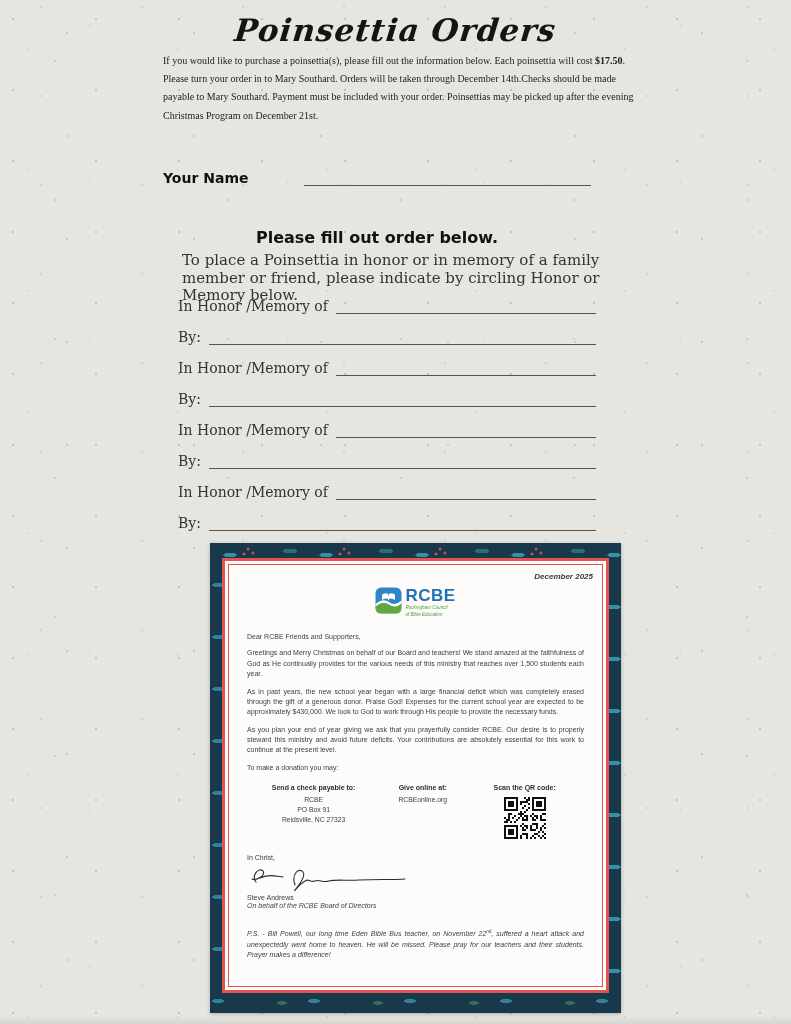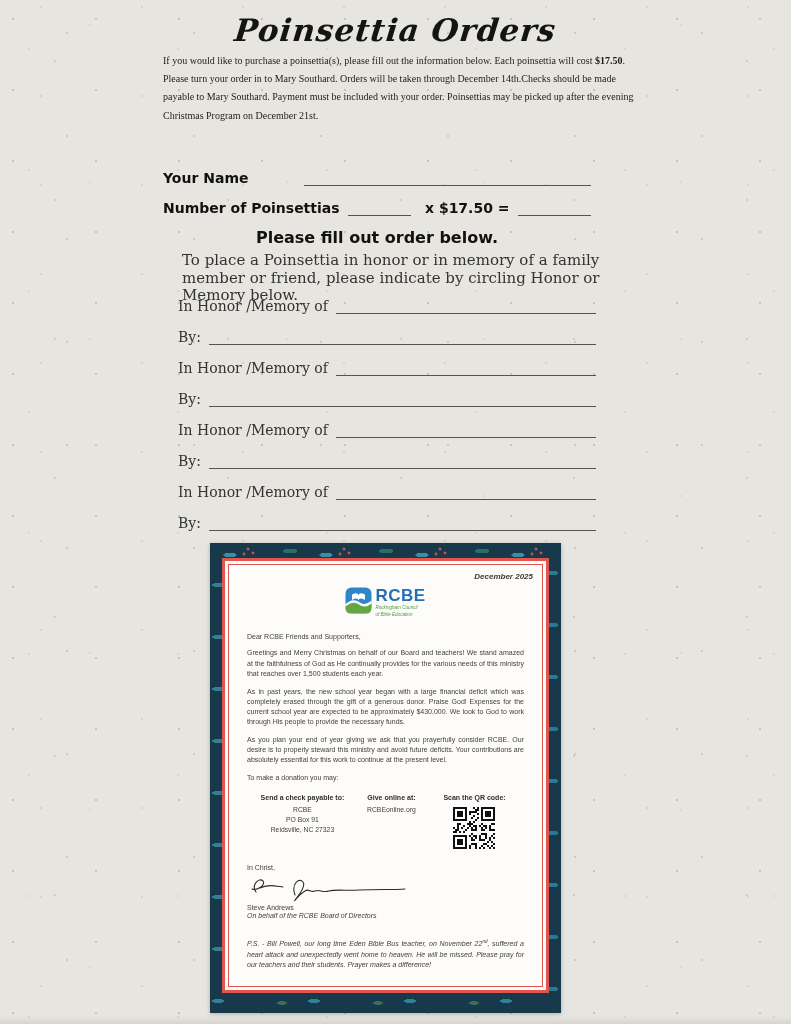--- a/index.html
+++ b/index.html
@@ -37,21 +37,21 @@
     font-family:"DejaVu Sans",sans-serif;font-weight:700;font-size:16px;color:#111;}
   .instructions{position:absolute;top:252px;left:182px;width:462px;margin:0;
     font-family:"DejaVu Serif",serif;font-size:15px;line-height:17.5px;color:#333;}
   .honor-block{position:absolute;top:297px;left:178px;width:418px;}
   .honor-row{display:flex;align-items:center;height:18px;margin-bottom:13px;
     font-family:"DejaVu Serif",serif;font-size:14px;color:#333;}
   .honor-row .slabel{white-space:nowrap;}
 
   
   .letter-frame{
-    position:absolute;left:210px;top:543px;width:351px;height:470px;
+    position:absolute;left:210px;top:543px;width:411px;height:470px;
     background-color:#18384c;
     background-image:
       radial-gradient(ellipse 11px 4px at 20px 12px, rgba(60,160,181,.85) 58%, transparent 62%),
       radial-gradient(ellipse 9px 3.5px at 55px 30px, rgba(44,127,155,.9) 58%, transparent 62%),
       radial-gradient(ellipse 12px 4px at 80px 8px, rgba(52,140,120,.65) 58%, transparent 62%),
       radial-gradient(circle 1.6px at 38px 6px, #cf5146 96%, transparent 100%),
       radial-gradient(circle 1.6px at 43px 10px, #cf5146 96%, transparent 100%),
       radial-gradient(circle 1.6px at 34px 11px, #cf5146 96%, transparent 100%),
       radial-gradient(ellipse 10px 3.5px at 8px 42px, rgba(60,160,181,.7) 58%, transparent 62%),
       radial-gradient(ellipse 8px 3px at 72px 44px, rgba(63,125,94,.8) 58%, transparent 62%);
@@ -91,26 +91,20 @@
 
   <h1 class="title">Poinsettia Orders</h1>
 
   <p class="intro"><span>If you would like to purchase a poinsettia(s), please fill out the information below. Each poinsettia will cost </span><b>$17.50</b><span>. Please turn your order in to Mary Southard. Orders will be taken through December 14th.Checks should be made payable to Mary Southard. Payment must be included with your order.  Poinsettias may be picked up after the evening Christmas Program  on December 21st.</span></p>
 
   <div class="row name-row">
     <span class="blabel">Your Name</span>
     <span class="fill-line grow"></span>
   </div>
 
-  <div class="row num-row">
-    <span class="blabel">Number of Poinsettias</span>
-    <span class="fill-line short1"></span>
-    <span class="blabel">x $17.50 =</span>
-    <span class="fill-line short2"></span>
-  </div>
 
   <div class="center-heading">Please fill out order below.</div>
 
   <p class="instructions">To place a Poinsettia in honor or in memory of a family member or friend, please indicate by circling Honor or Memory below.</p>
 
   <div class="honor-block">
     <div class="honor-row">
         <span class="slabel">In Honor /Memory of</span>
         <span class="fill-line grow"></span>
       </div>

